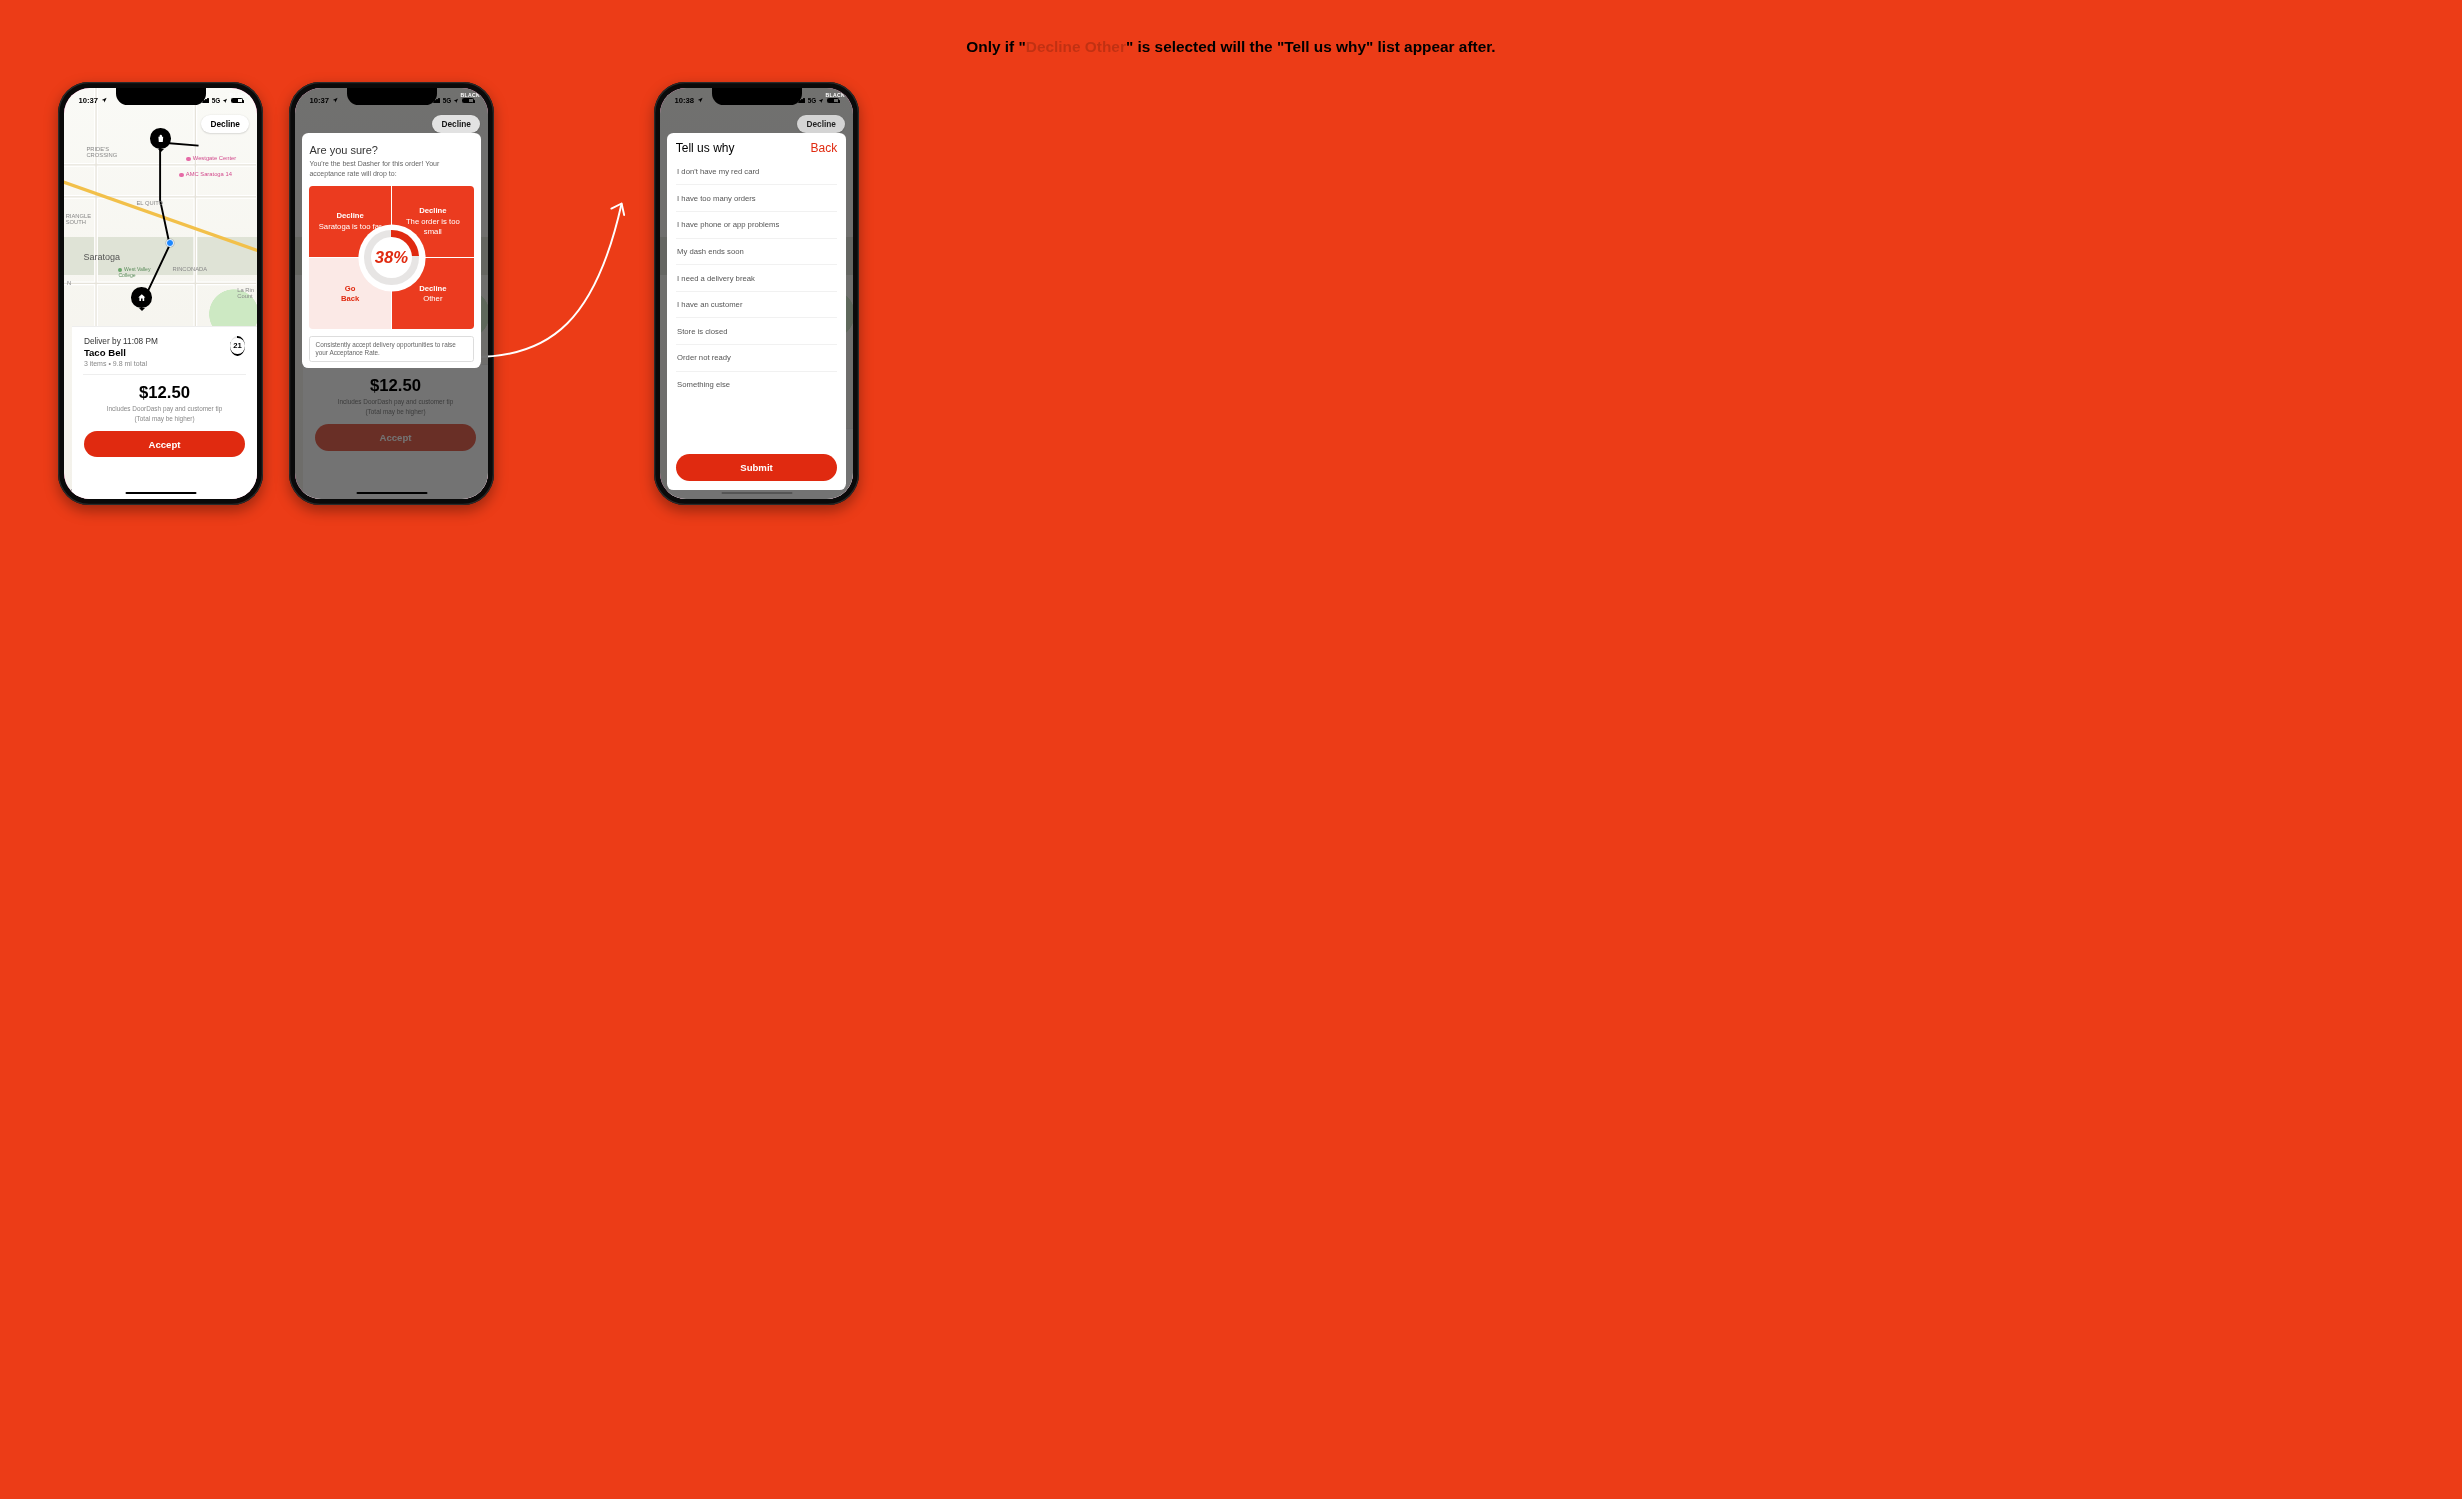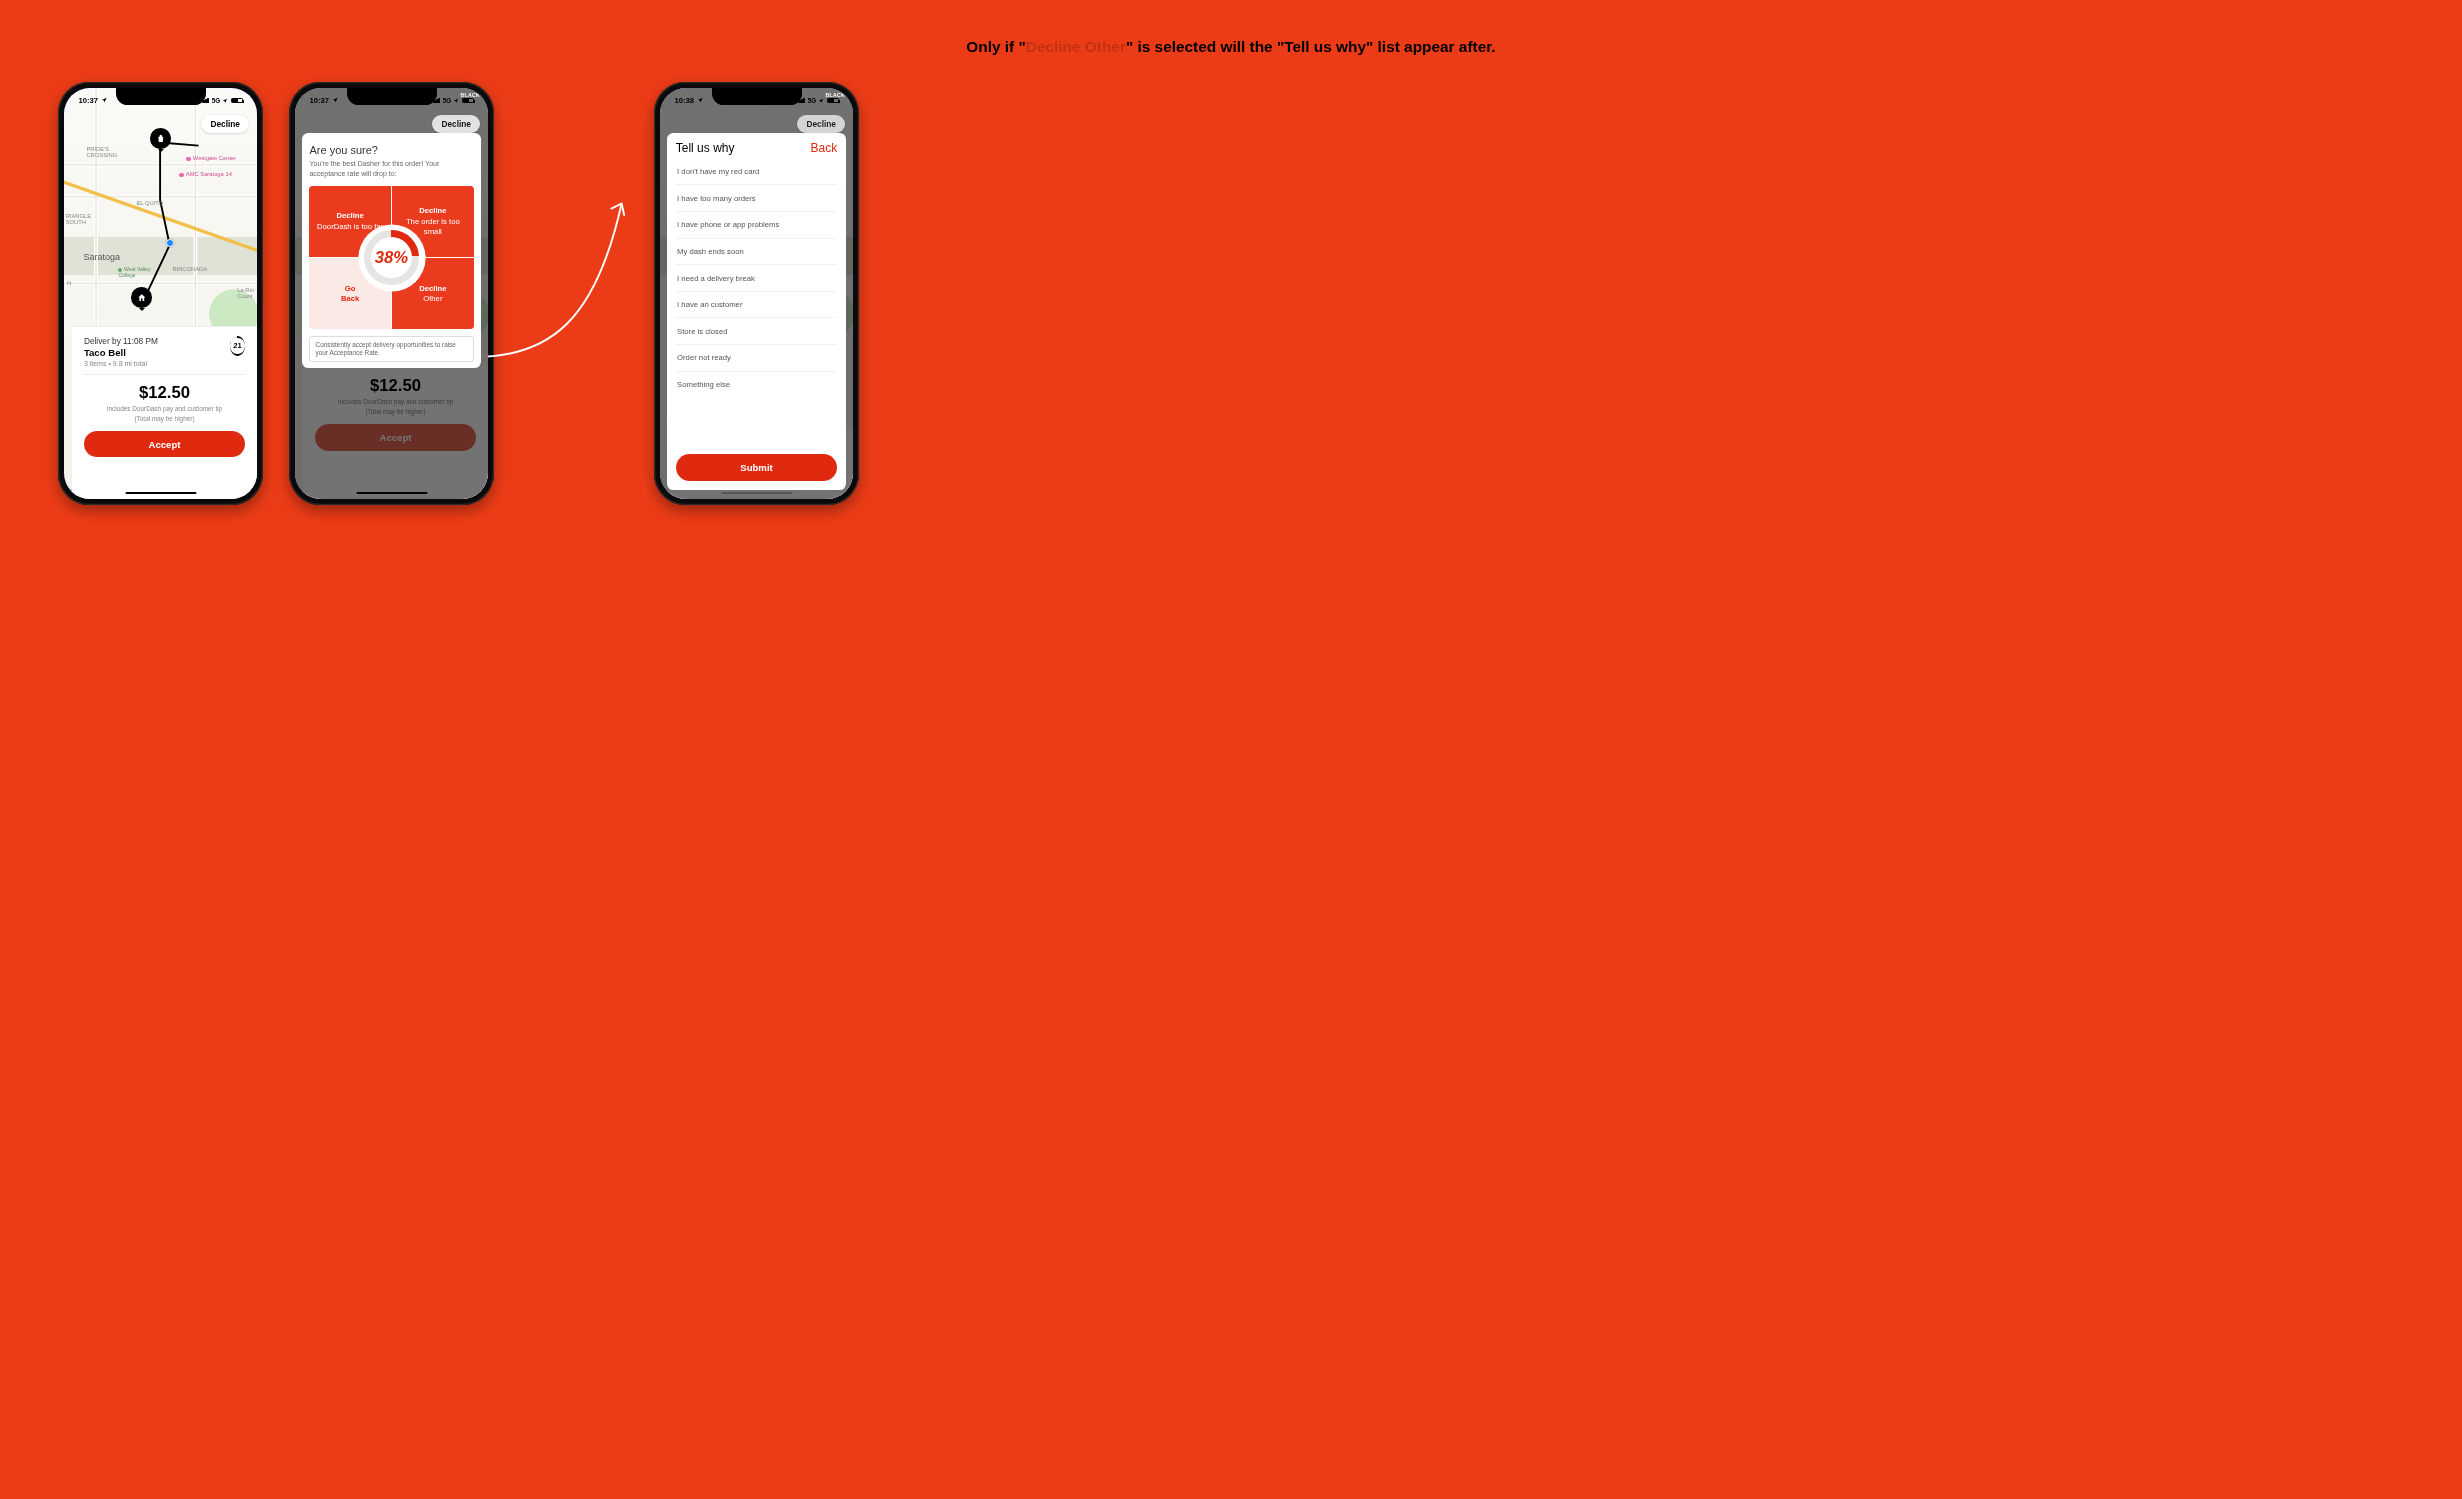--- a/index.html
+++ b/index.html
@@ -33,21 +33,21 @@
     background: #0a0a0a;
     padding: 6.4px;
     box-shadow: 0 5.1px 14px rgba(0,0,0,0.35), inset 0 0 0 1.3px #2a2a2a;
   }
   .screen {
     position: relative;
     width: 100%;
     height: 100%;
     border-radius: 26px;
     overflow: hidden;
-    background: #1d4ed8;
+    background: #ec4899;
   }
   .notch {
     position: absolute;
     top: 0;
     left: 50%;
     transform: translateX(-50%);
     width: 90px;
     height: 16.7px;
     background: #000;
     border-radius: 0 0 11.5px 11.5px;
@@ -386,21 +386,21 @@
       </div>
       <div class="dim-overlay"></div>
 
       <div class="confirm-sheet">
         <div class="confirm-title">Are you sure?</div>
         <div class="confirm-sub">You're the best Dasher for this order! Your acceptance rate will drop to:</div>
 
         <div class="quad">
           <div class="cell red" style="border-radius:3.8px 0 0 0;">
             <div class="hdr">Decline</div>
-            <div>DoorDash is too far</div>
+            <div>Saratoga is too far</div>
           </div>
           <div class="cell red" style="border-radius:0 3.8px 0 0;">
             <div class="hdr">Decline</div>
             <div>The order is too small</div>
           </div>
           <div class="cell pale" style="border-radius:0 0 0 3.8px;">
             <div class="hdr">Go</div>
             <div>Back</div>
           </div>
           <div class="cell red" style="border-radius:0 0 3.8px 0;">

